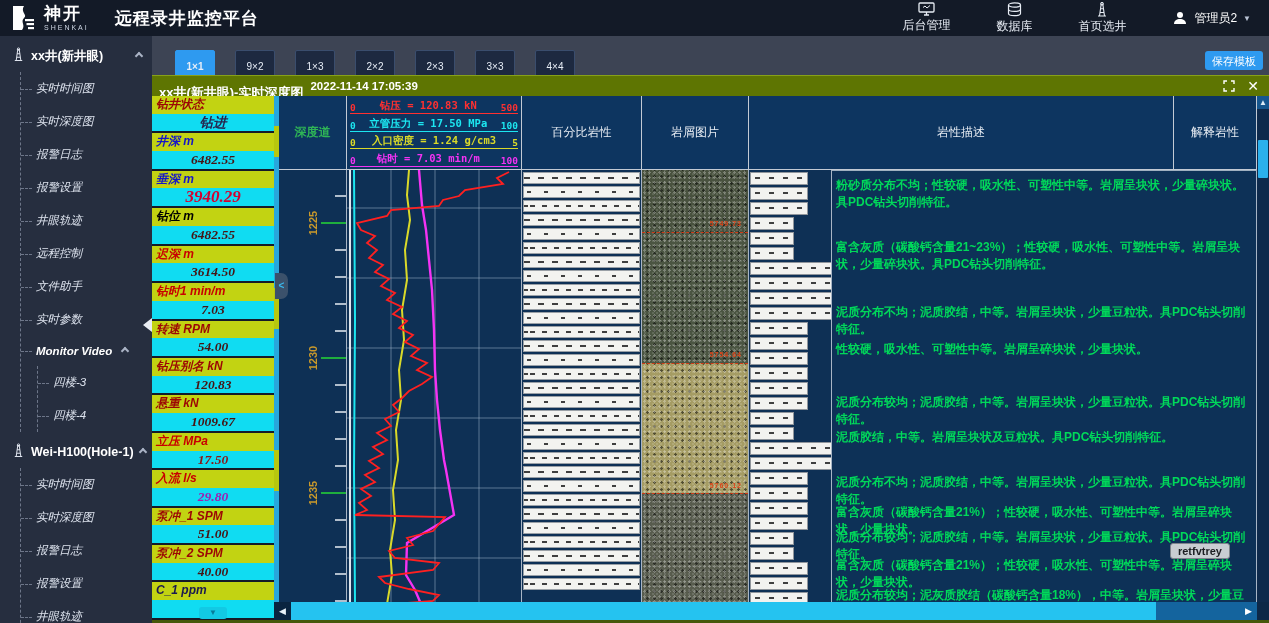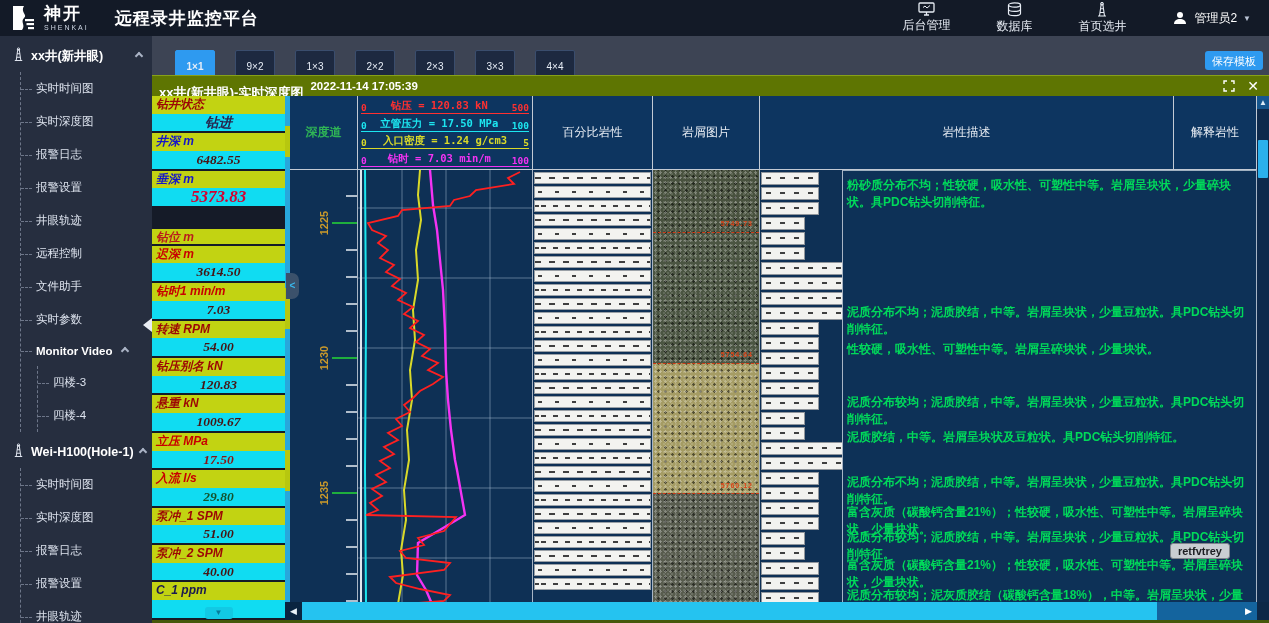--- a/index.html
+++ b/index.html
@@ -22,21 +22,21 @@
   .user-caret{font-size:8px;color:#b9c3d4;}
 
   
   .sidebar{position:absolute;left:0;top:36px;width:152px;bottom:0;background:#262e3f;
     color:#e3e8f0;overflow:hidden;z-index:20;}
   .well-node{display:flex;align-items:center;gap:6px;padding:11px 10px 7px 12px;
     font-weight:bold;font-size:12.5px;color:#fff;cursor:pointer;}
   .well-label{white-space:nowrap;}
   .caret-up{margin-left:auto;width:6px;height:6px;border-left:2px solid #aab3c5;
     border-top:2px solid #aab3c5;transform:rotate(45deg);flex:0 0 auto;}
-  .children{margin-left:20px;border-left:1px dashed #6d7689;}
+  .children{margin-left:20px;border-left:1px dashed #6d7689;font-style:italic;}
   .tree-item{position:relative;padding:9px 2px 9px 15px;font-size:11.5px;color:#dde3ee;
     white-space:nowrap;cursor:pointer;}
   .tree-item::before{content:"";position:absolute;left:0;top:50%;width:11px;
     border-top:1px dashed #6d7689;}
   .tree-item.bold{font-weight:bold;color:#fff;display:flex;align-items:center;}
   .tree-item .caret-up{margin-left:10px;}
   .sub-children{margin-left:16px;border-left:1px dashed #6d7689;}
   .sidebar-collapse{position:absolute;right:0;top:282px;width:0;height:0;
     border-top:7px solid transparent;border-bottom:7px solid transparent;
     border-right:9px solid #e9edf3;cursor:pointer;}
@@ -55,21 +55,21 @@
   .panel{position:absolute;left:0;top:39px;right:0;bottom:0;border-bottom:3px solid #46580b;}
   .titlebar{height:21px;background:#5e7502;border-top:1px solid #87a118;color:#fff;
     display:flex;align-items:center;padding-left:7px;}
   .pt-title{font-size:13px;font-weight:bold;margin-top:14px;}
   .pt-time{font-size:11.5px;font-weight:bold;margin-left:7px;}
   .pt-icons{margin-left:auto;display:flex;align-items:center;gap:12px;margin-right:10px;}
   .pt-icons .close-x{font-size:14px;line-height:14px;cursor:pointer;}
   .panel-body{position:absolute;left:0;top:21px;right:0;bottom:0;display:flex;background:#0b2c52;}
 
   
-  .params{width:133px;display:flex;flex-direction:column;background:#151b28;position:relative;flex:0 0 auto;border-radius:18px;}
+  .params{width:122px;display:flex;flex-direction:column;background:#151b28;position:relative;flex:0 0 auto;border-radius:18px;}
   .p-group{flex:1;display:flex;flex-direction:column;border-bottom:2px solid #151b28;overflow:hidden;}
   .p-label{flex:1;background:#c2d312;font-weight:bold;font-style:italic;font-size:12px;
     padding:1px 0 0 4px;line-height:1.25;white-space:nowrap;}
   .p-value{flex:1.05;background:#10dcf2;font-weight:bold;font-style:italic;
     font-family:"Liberation Serif",serif;font-size:13.5px;text-align:center;line-height:1.3;}
   .p-value.big{font-size:17px;line-height:1.05;}
   .param-scroll-arrow{position:absolute;bottom:1px;left:50%;transform:translateX(-50%);
     width:28px;height:12px;background:#12c9e4;border-radius:3px;color:#077d9a;
     font-size:8px;text-align:center;line-height:12px;cursor:pointer;}
 
@@ -279,24 +279,24 @@
           <div class="p-group">
             <div class="p-label" style="color: rgb(156, 5, 5);">钻井状态</div>
             <div class="p-value" style="color: rgb(38, 38, 79);">钻进</div>
           </div>
           <div class="p-group">
             <div class="p-label" style="color: rgb(21, 21, 200);">井深 m</div>
             <div class="p-value" style="color: rgb(71, 20, 20);">6482.55</div>
           </div>
           <div class="p-group">
             <div class="p-label" style="color: rgb(21, 21, 200);">垂深 m</div>
-            <div class="p-value big" style="color: rgb(212, 0, 48);">5373.83</div>
-          </div>
-          <div class="p-group">
-            <div class="p-label" style="color: #b91c1c; margin-top: 21px;">钻位 m</div>
+            <div class="p-value big" style="color: rgb(212, 0, 48);">3940.29</div>
+          </div>
+          <div class="p-group">
+            <div class="p-label" style="color: #000000;">钻位 m</div>
             <div class="p-value" style="color: rgb(71, 20, 20);">6482.55</div>
           </div>
           <div class="p-group">
             <div class="p-label" style="color: rgb(200, 0, 0);">迟深 m</div>
             <div class="p-value" style="color: rgb(71, 20, 20); text-align: center;">3614.50</div>
           </div>
           <div class="p-group">
             <div class="p-label" style="color: rgb(200, 0, 0);">钻时1 min/m</div>
             <div class="p-value" style="color: rgb(71, 20, 20); text-align: center;">7.03</div>
           </div>
@@ -311,21 +311,21 @@
           <div class="p-group">
             <div class="p-label" style="color: rgb(156, 5, 5);">悬重 kN</div>
             <div class="p-value" style="color: rgb(71, 20, 20);">1009.67</div>
           </div>
           <div class="p-group">
             <div class="p-label" style="color: rgb(200, 0, 0);">立压 MPa</div>
             <div class="p-value" style="color: rgb(140, 22, 22);">17.50</div>
           </div>
           <div class="p-group">
             <div class="p-label" style="color: rgb(200, 0, 0);">入流 l/s</div>
-            <div class="p-value" style="color: #14532d;">29.80</div>
+            <div class="p-value" style="color: #a21caf;">29.80</div>
           </div>
           <div class="p-group">
             <div class="p-label" style="color: rgb(156, 5, 5);">泵冲_1 SPM</div>
             <div class="p-value" style="color: rgb(71, 20, 20);">51.00</div>
           </div>
           <div class="p-group">
             <div class="p-label" style="color: rgb(156, 5, 5);">泵冲_2 SPM</div>
             <div class="p-value" style="color: rgb(71, 20, 20);">40.00</div>
           </div>
           <div class="p-group">
@@ -596,20 +596,21 @@
               <div class="lith-bar" style="width: 58px;">
                 <div class="dashline"></div>
               </div>
               <div class="lith-bar" style="width: 58px;">
                 <div class="dashline"></div>
               </div>
             </div>
           <div class="col col-desc">
             <div class="desc-rows" id="desc-rows">
                 <div class="desc-row" style="top: 6px;">粉砂质分布不均；性较硬，吸水性、可塑性中等。岩屑呈块状，少量碎块状。具PDC钻头切削特征。</div>
+                <div class="desc-row" style="top: 68px;">富含灰质（碳酸钙含量21~23%）；性较硬，吸水性、可塑性中等。岩屑呈块状，少量碎块状。具PDC钻头切削特征。</div>
                 <div class="desc-row" style="top: 133px;">泥质分布不均；泥质胶结，中等。岩屑呈块状，少量豆粒状。具PDC钻头切削特征。</div>
                 <div class="desc-row" style="top: 170px;">性较硬，吸水性、可塑性中等。岩屑呈碎块状，少量块状。</div>
                 <div class="desc-row" style="top: 223px;">泥质分布较均；泥质胶结，中等。岩屑呈块状，少量豆粒状。具PDC钻头切削特征。</div>
                 <div class="desc-row" style="top: 258px;">泥质胶结，中等。岩屑呈块状及豆粒状。具PDC钻头切削特征。</div>
                 <div class="desc-row" style="top: 303px;">泥质分布不均；泥质胶结，中等。岩屑呈块状，少量豆粒状。具PDC钻头切削特征。</div>
                 <div class="desc-row" style="top: 333px;">富含灰质（碳酸钙含量21%）；性较硬，吸水性、可塑性中等。岩屑呈碎块状，少量块状。</div>
                 <div class="desc-row" style="top: 358px;">泥质分布较均；泥质胶结，中等。岩屑呈块状，少量豆粒状。具PDC钻头切削特征。</div>
                 <div class="desc-row" style="top: 386px;">富含灰质（碳酸钙含量21%）；性较硬，吸水性、可塑性中等。岩屑呈碎块状，少量块状。</div>
                 <div class="desc-row" style="top: 416px;">泥质分布较均；泥灰质胶结（碳酸钙含量18%），中等。岩屑呈块状，少量豆粒状。具PDC钻头切削特征。</div>
               </div>

